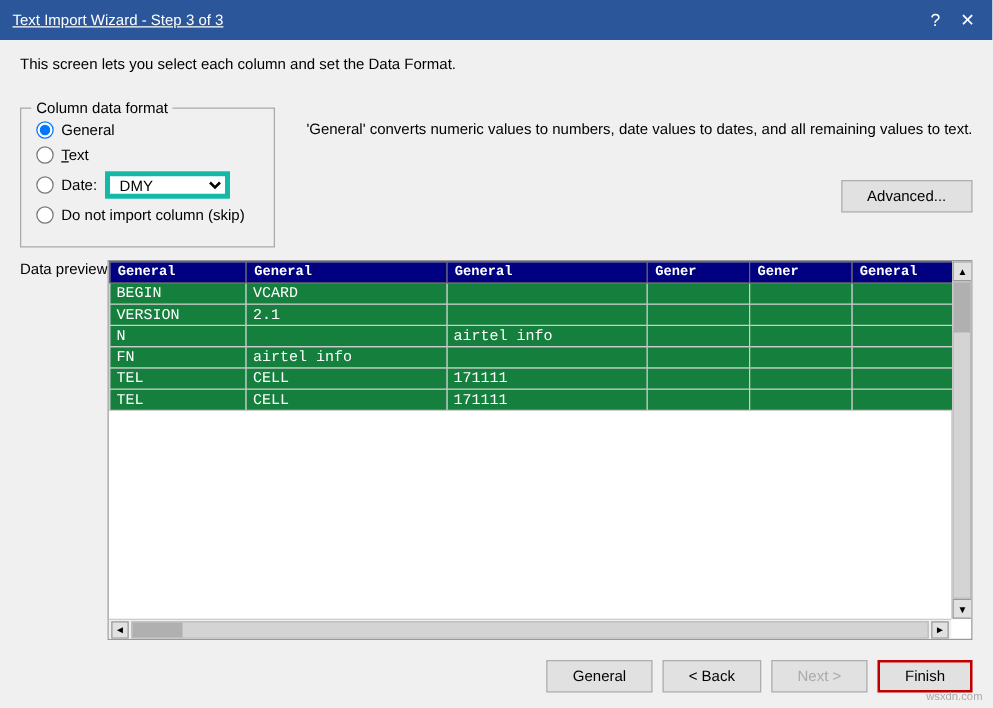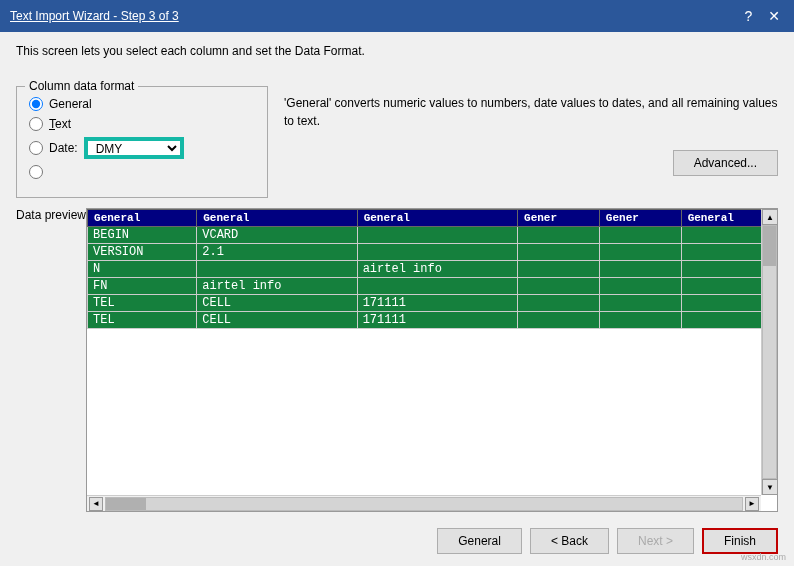--- a/index.html
+++ b/index.html
@@ -60,21 +60,21 @@
     }
 
     .content-area {
       display: flex;
       gap: 16px;
       flex: 0 0 auto;
     }
 
     
     .left-panel {
-      width: 252px;
+      width: 204px;
       flex-shrink: 0;
     }
 
     .group-box {
       border: 1px solid #aaa;
       padding: 10px 12px 12px 12px;
       position: relative;
       background: #f0f0f0;
     }
     .group-box-legend {
@@ -136,21 +136,21 @@
       align-items: flex-end;
     }
     .description-text {
       font-size: 12px;
       color: #000;
       line-height: 1.5;
       margin-top: 8px;
     }
     .advanced-btn {
       align-self: flex-start;
-      margin-top: 12px;
+      margin-top: 24px;
       padding: 4px 16px;
       font-size: 12px;
       background: #e1e1e1;
       border: 1px solid #adadad;
       cursor: pointer;
       min-width: 90px;
       margin-left: auto;
       margin-right: 0;
     }
 
@@ -358,20 +358,21 @@
             <option>MDY</option>
             <option>YMD</option>
             <option>YDM</option>
             <option>MYD</option>
             <option>DYM</option>
           </select>
         </div>
 
         <div class="radio-row">
           <input type="radio" id="r-skip" name="colformat" style="">
+          <label class="radio-label" for="r-skip">Do not import column (skip)</label>
         </div>
       </div>
     </div>
 
     <div class="right-panel">
       <div class="description-text">'General' converts numeric values to numbers, date values to dates, and all remaining values to text.</div>
       <button class="btn advanced-btn">Advanced...</button>
     </div>
   </div>
 

